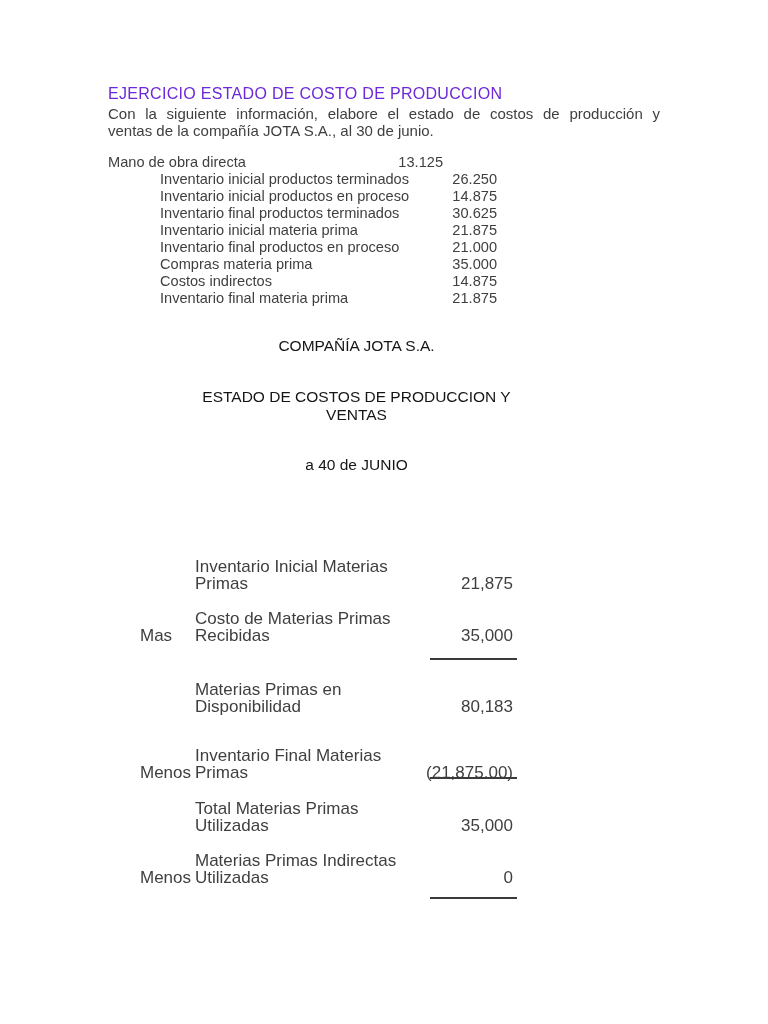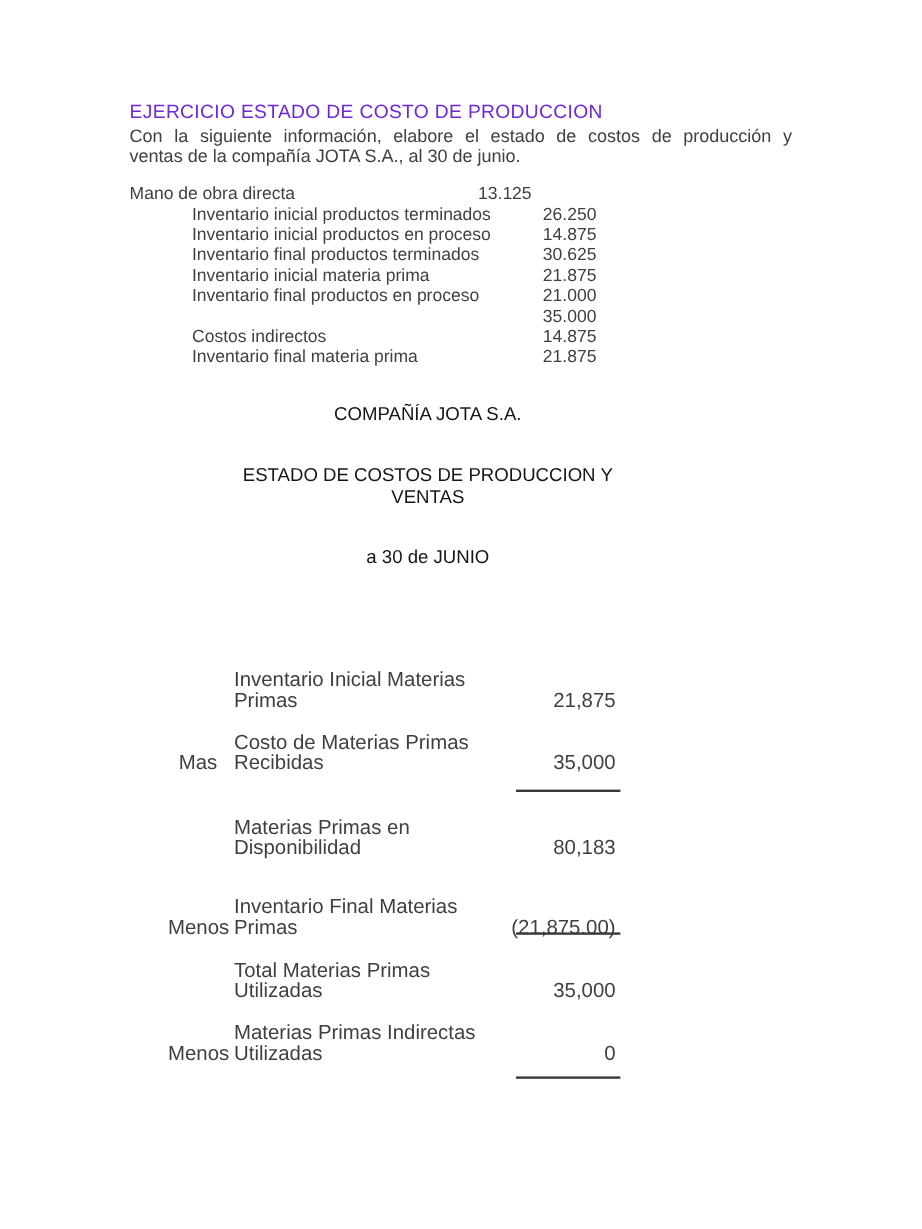--- a/index.html
+++ b/index.html
@@ -72,21 +72,21 @@
     width: 377px; height: 350px;
     font-size: 17px;
     line-height: 17px;
   }
   .srow {
     position: absolute; left: 0;
     width: 377px;
     display: flex;
     align-items: flex-end;
   }
-  .srow .qual   { width: 50px; text-align: center; flex: 0 0 auto; }
+  .srow .qual   { width: 50px; text-align: left; flex: 0 0 auto; }
   .srow .slabel { width: 230px; margin-left: 5px; white-space: pre-line; flex: 0 0 auto; }
   .srow .samt   { width: 92px; padding-right: 4px; box-sizing: border-box; text-align: right; flex: 0 0 auto; }
   .srow-1 { top: 0; }
   .srow-2 { top: 52px; }
   .srow-3 { top: 123px; }
   .srow-4 { top: 189px; }
   .srow-5 { top: 242px; }
   .srow-6 { top: 294px; }
   .rule {
     position: absolute;
@@ -125,36 +125,37 @@
     </div>
     <div class="intro-row">
       <span class="lbl indent">Inventario inicial materia prima</span>
       <span class="val pos-rest">21.875</span>
     </div>
     <div class="intro-row">
       <span class="lbl indent">Inventario final productos en proceso</span>
       <span class="val pos-rest">21.000</span>
     </div>
     <div class="intro-row">
+      <span class="lbl indent">Compras materia prima</span>
       <span class="val pos-rest">35.000</span>
     </div>
     <div class="intro-row">
       <span class="lbl indent">Costos indirectos</span>
       <span class="val pos-rest">14.875</span>
     </div>
     <div class="intro-row">
       <span class="lbl indent">Inventario final materia prima</span>
       <span class="val pos-rest">21.875</span>
     </div>
   </div>
 
   <div class="h-center h-company">COMPAÑÍA JOTA S.A.</div>
   <div class="h-center h-statement">ESTADO DE COSTOS DE PRODUCCION Y
 VENTAS</div>
-  <div class="h-center h-date">a 30 de JUNIO</div>
+  <div class="h-center h-date">a 40 de JUNIO</div>
 
   <div class="statement">
 
     <div class="srow srow-1">
       <span class="qual"></span>
       <span class="slabel">Inventario Inicial Materias Primas</span>
       <span class="samt">21,875</span>
     </div>
 
     <div class="srow srow-2">

